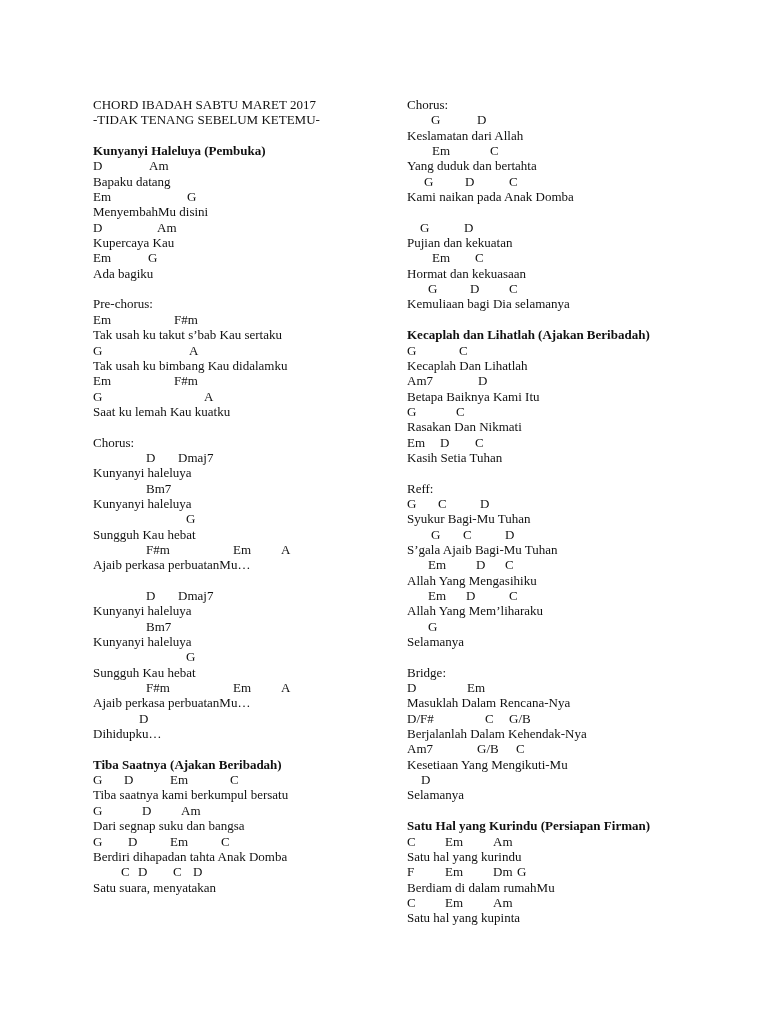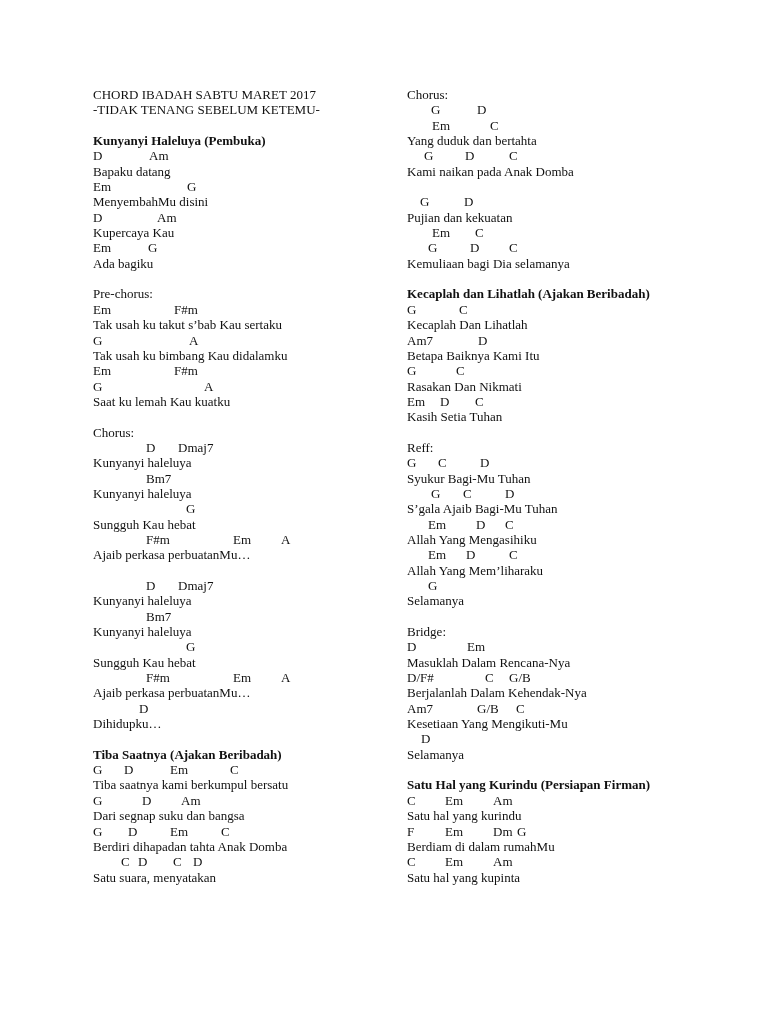--- a/index.html
+++ b/index.html
@@ -1,19 +1,19 @@
 <!DOCTYPE html>
 <html><head>
 <meta charset="utf-8">
 <style>
   html, body { margin:0; padding:0; background:#ffffff; }
   body { width:768px; height:1024px; position:relative; overflow:hidden;
          font-family:"Liberation Serif", "DejaVu Serif", serif; color:#111111; }
   .page { position:absolute; left:0; top:0; width:768px; height:1024px; background:#ffffff; }
-  .col { position:absolute; top:87px; width:300px; }
+  .col { position:absolute; top:97px; width:300px; }
   .col.left { left:93px; }
   .col.right { left:407px; }
   .line { position:relative; height:15.35px; line-height:15.35px; font-size:13px; white-space:pre; }
   .line.blank { height:15.35px; }
   .line.bold { font-weight:bold; }
   .chord { position:absolute; top:0; }
 </style>
 </head>
 <body>
 
@@ -68,28 +68,30 @@
       <div class="line"><span class="chord" style="left: 0px;">G</span><span class="chord" style="left: 49px;">D</span><span class="chord" style="left: 88px;">Am</span></div>
       <div class="line">Dari segnap suku dan bangsa</div>
       <div class="line"><span class="chord" style="left: 0px;">G</span><span class="chord" style="left: 35px;">D</span><span class="chord" style="left: 77px;">Em</span><span class="chord" style="left: 128px;">C</span></div>
       <div class="line">Berdiri dihapadan tahta Anak Domba</div>
       <div class="line"><span class="chord" style="left: 28px;">C</span><span class="chord" style="left: 45px;">D</span><span class="chord" style="left: 80px;">C</span><span class="chord" style="left: 100px;">D</span></div>
       <div class="line">Satu suara, menyatakan</div>
     </div>
   <div class="col right" id="col-right">
       <div class="line">Chorus:</div>
       <div class="line"><span class="chord" style="left: 24px;">G</span><span class="chord" style="left: 70px;">D</span></div>
+      <div class="line">Keslamatan dari Allah</div>
       <div class="line"><span class="chord" style="left: 25px;">Em</span><span class="chord" style="left: 83px;">C</span></div>
       <div class="line">Yang duduk dan bertahta</div>
       <div class="line"><span class="chord" style="left: 17px;">G</span><span class="chord" style="left: 58px;">D</span><span class="chord" style="left: 102px;">C</span></div>
       <div class="line">Kami naikan pada Anak Domba</div>
       <div class="line blank"></div>
       <div class="line"><span class="chord" style="left: 13px;">G</span><span class="chord" style="left: 57px;">D</span></div>
       <div class="line">Pujian dan kekuatan</div>
       <div class="line"><span class="chord" style="left: 25px;">Em</span><span class="chord" style="left: 68px;">C</span></div>
+      <div class="line">Hormat dan kekuasaan</div>
       <div class="line"><span class="chord" style="left: 21px;">G</span><span class="chord" style="left: 63px;">D</span><span class="chord" style="left: 102px;">C</span></div>
       <div class="line">Kemuliaan bagi Dia selamanya</div>
       <div class="line blank"></div>
       <div class="line bold">Kecaplah dan Lihatlah (Ajakan Beribadah)</div>
       <div class="line"><span class="chord" style="left: 0px;">G</span><span class="chord" style="left: 52px;">C</span></div>
       <div class="line">Kecaplah Dan Lihatlah</div>
       <div class="line"><span class="chord" style="left: 0px;">Am7</span><span class="chord" style="left: 71px;">D</span></div>
       <div class="line">Betapa Baiknya Kami Itu</div>
       <div class="line"><span class="chord" style="left: 0px;">G</span><span class="chord" style="left: 49px;">C</span></div>
       <div class="line">Rasakan Dan Nikmati</div>

